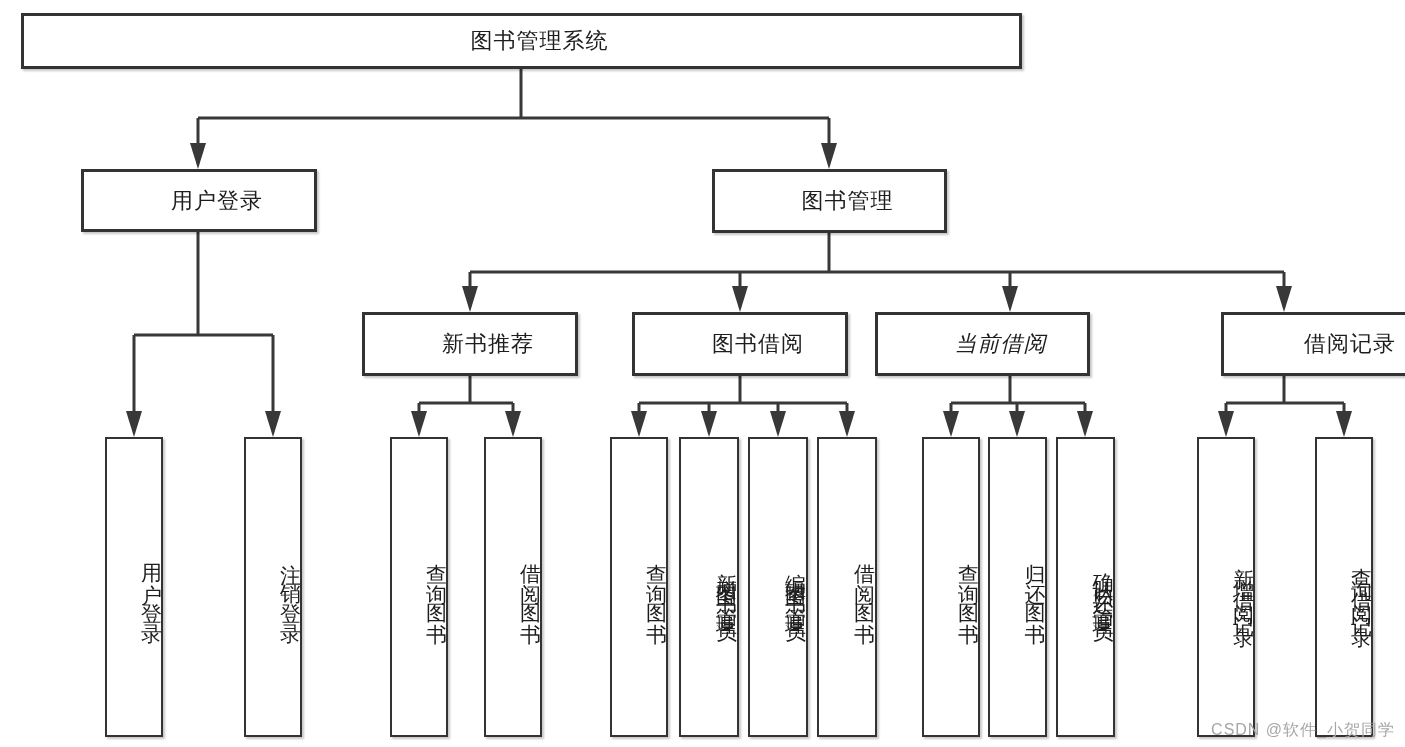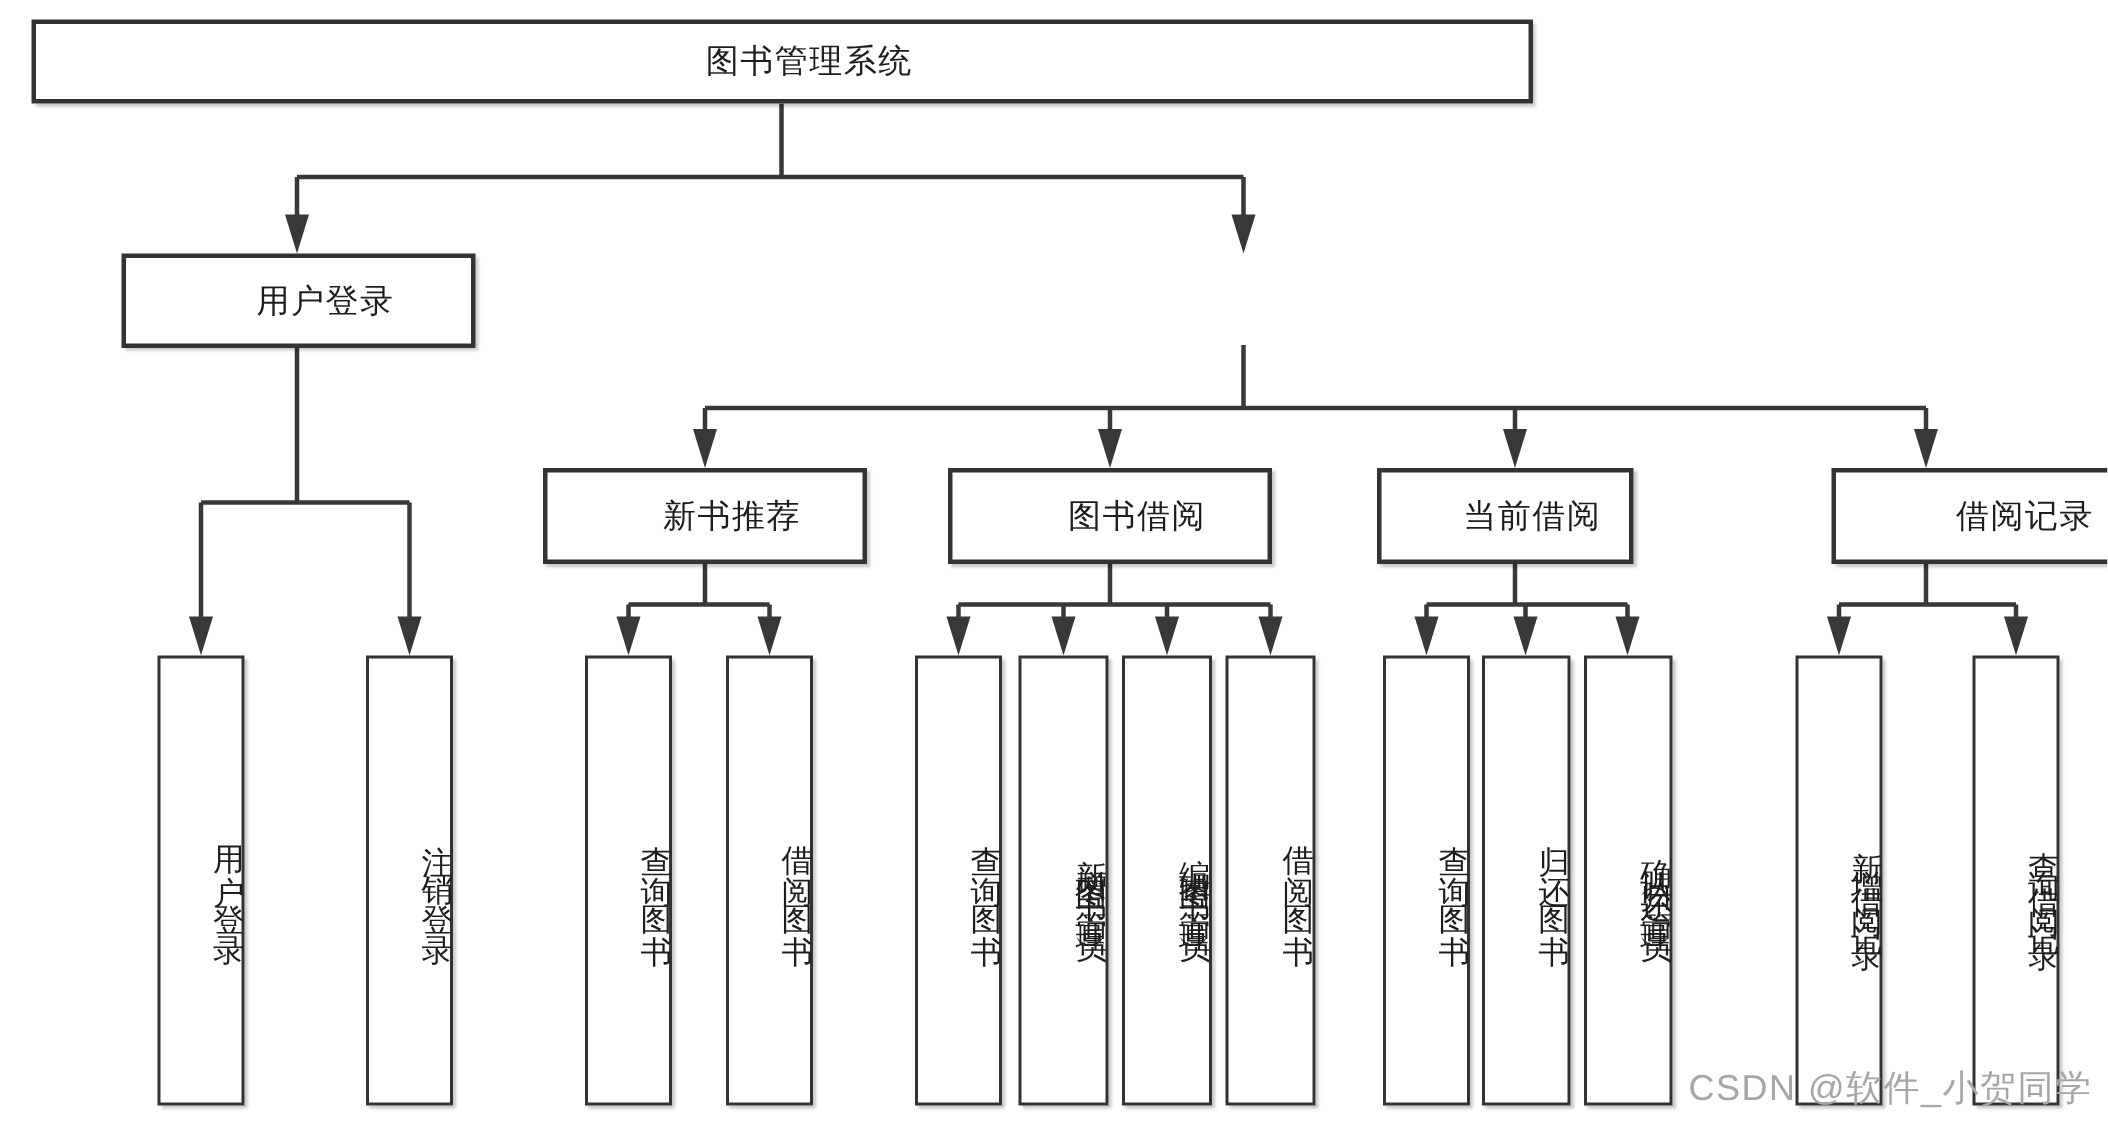--- a/index.html
+++ b/index.html
@@ -41,21 +41,21 @@
     font-size: 21px;
     line-height: 1;
   }
   .ls-a { letter-spacing: 20px; }  
   .ls-b { letter-spacing: 12px; }  
   .ls-c { letter-spacing: 7px; }   
   .watermark {
     position: absolute;
     right: 10px;
     bottom: 6px;
-    font-size: 24px;
+    font-size: 16px;
     color: #a6a6a6;
     letter-spacing: 1px;
     z-index: 3;
     white-space: nowrap;
   }
 </style>
 </head>
 <body>
 
 <div class="canvas">
@@ -96,24 +96,25 @@
       <polygon points="1009,411 1025,411 1017,437"></polygon>
       <polygon points="1077,411 1093,411 1085,437"></polygon>
       <polygon points="1218,411 1234,411 1226,437"></polygon>
       <polygon points="1336,411 1352,411 1344,437"></polygon>
     </g>
   </svg>
 
   <div class="node hbox" style="left:21px; top:13px; width:1001px; height:56px;">图书管理系统</div>
 
   <div class="node hbox" style="left:81px; top:169px; width:236px; height:63px;">用户登录</div>
+  <div class="node hbox" style="left:712px; top:169px; width:235px; height:64px;">图书管理</div>
 
   <div class="node hbox" style="left:362px; top:312px; width:216px; height:64px;">新书推荐</div>
   <div class="node hbox" style="left:632px; top:312px; width:216px; height:64px;">图书借阅</div>
-  <div class="node hbox" style="left:918px; top:312px; width:171px; height:64px;">当前借阅</div>
+  <div class="node hbox" style="left:875px; top:312px; width:215px; height:64px;font-style:italic;">当前借阅</div>
   <div class="node hbox" style="left:1173px; top:312px; width:222px; height:64px;margin-left:48px;">借阅记录</div>
 
   <div class="node leaf ls-a" style="left:105px; top:437px; width:58px; height:300px;">用户登录</div>
   <div class="node leaf ls-a" style="left:244px; top:437px; width:58px; height:300px;">注销登录</div>
 
   <div class="node leaf ls-a" style="left:390px; top:437px; width:58px; height:300px;">查询图书</div>
   <div class="node leaf ls-a" style="left:484px; top:437px; width:58px; height:300px;">借阅图书</div>
 
   <div class="node leaf ls-a" style="left:610px; top:437px; width:58px; height:300px;">查询图书</div>
   <div class="node leaf ls-c" style="left:679px; top:437px; width:60px; height:300px;">新增图书（管理员）</div>

